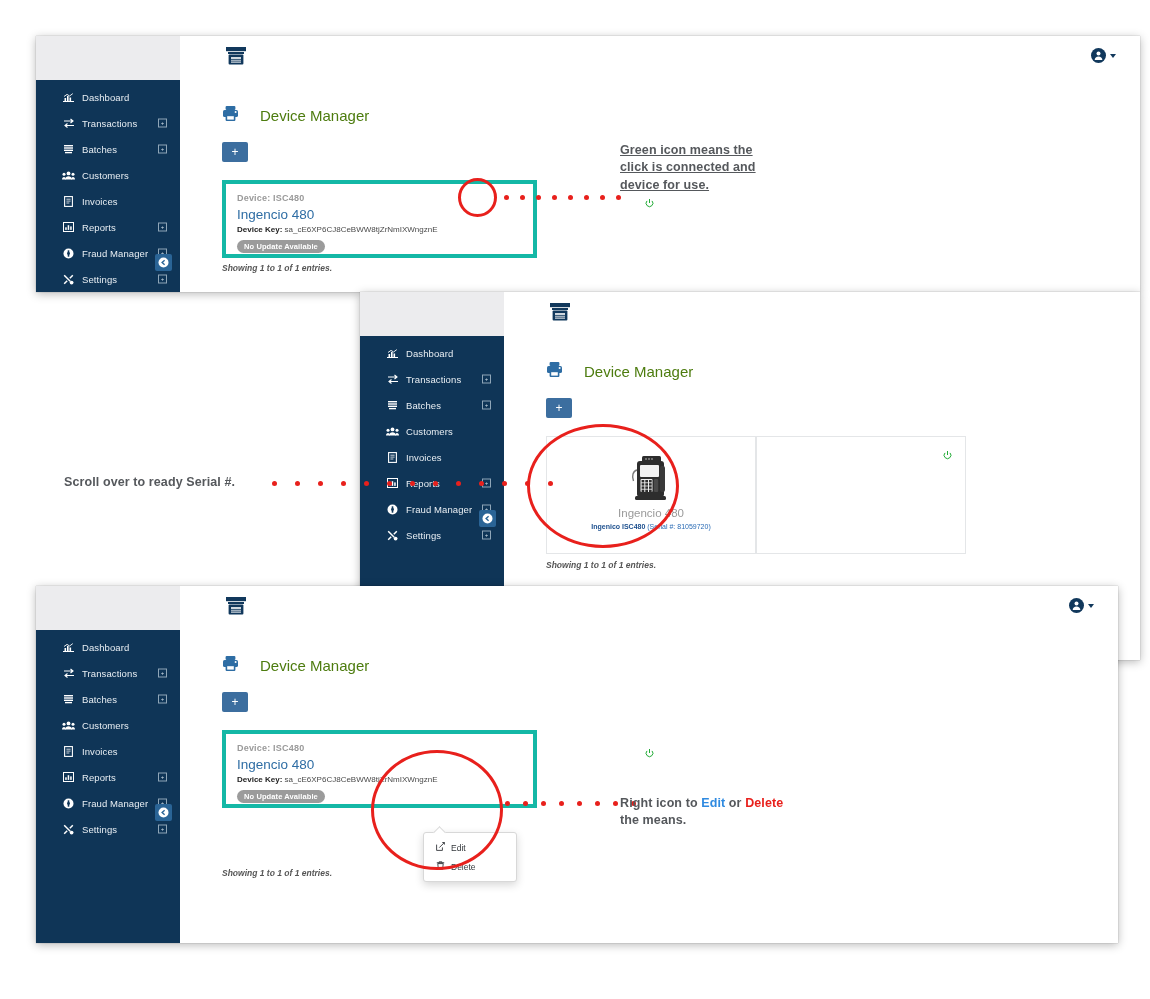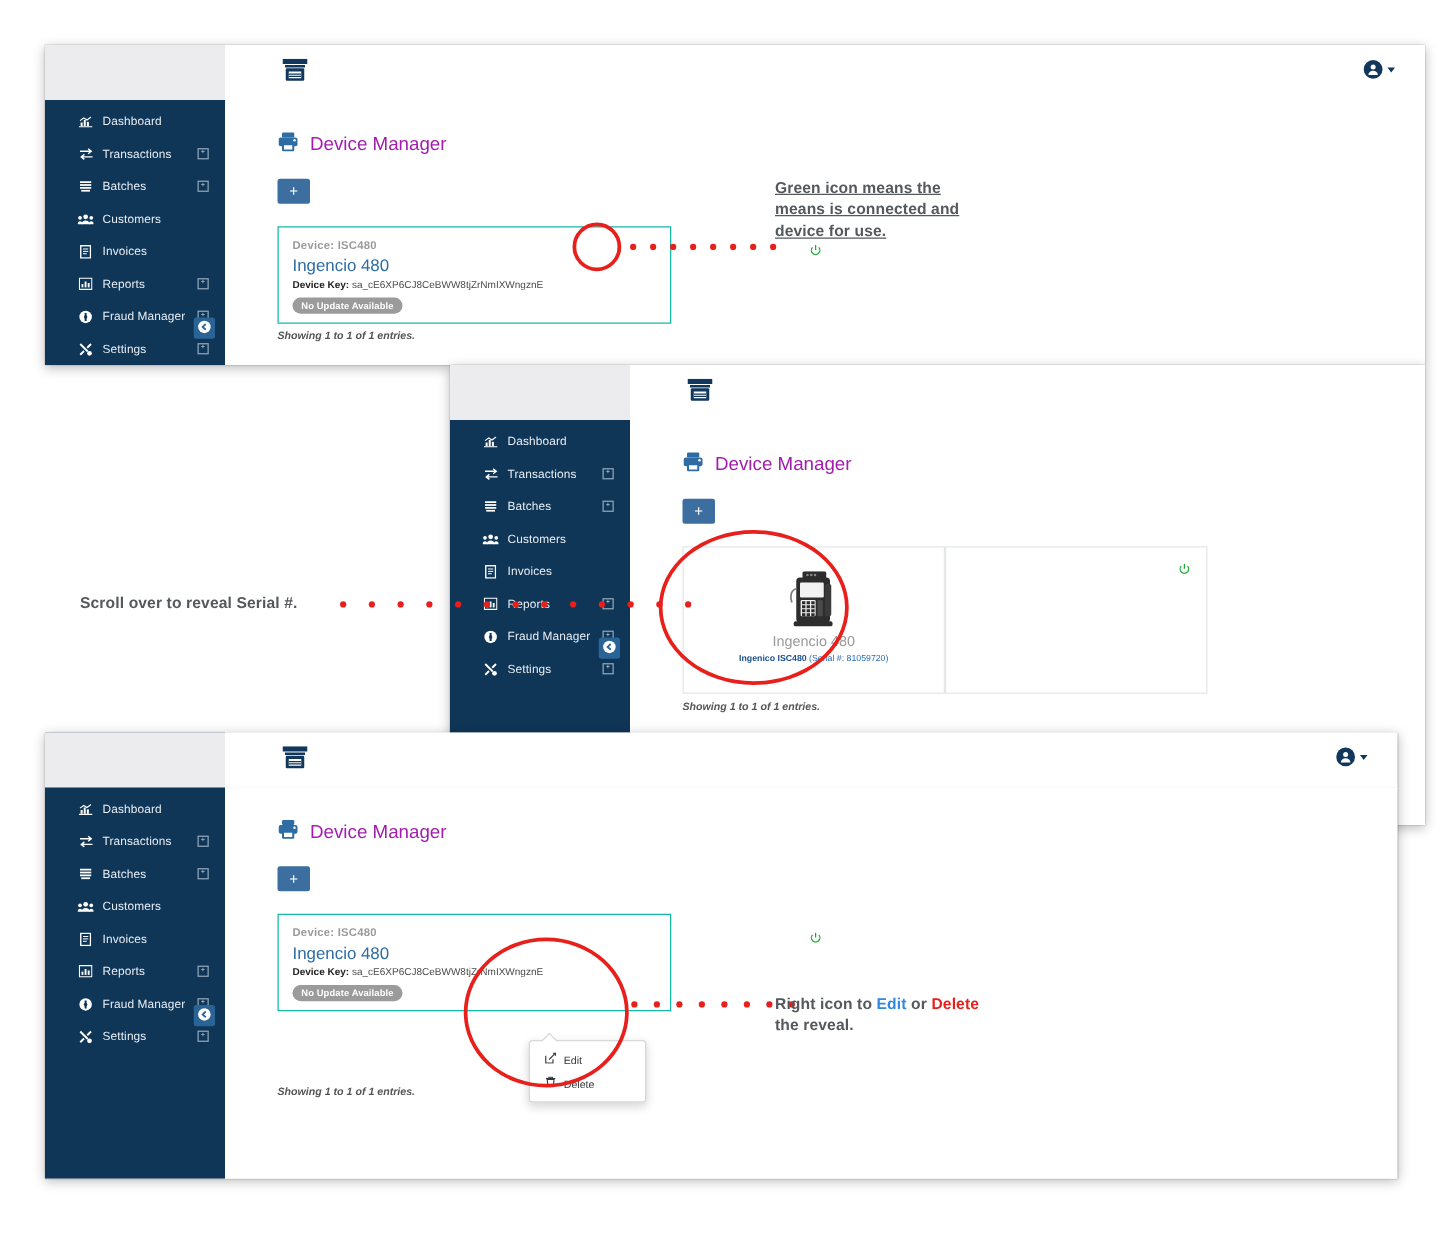--- a/index.html
+++ b/index.html
@@ -54,32 +54,32 @@
   }
   .searchwrap input::placeholder{color:#8b98a4;}
   .search-ico{position:absolute;right:5px;top:3px;color:#14486f;}
   .avatar{position:absolute;right:34px;top:12px;width:15px;height:15px;border-radius:50%;background:#11385c;display:flex;align-items:center;justify-content:center;cursor:pointer;}
   .avatar svg{display:block;}
   .caret{position:absolute;right:24px;top:18px;width:0;height:0;border-left:3.5px solid transparent;border-right:3.5px solid transparent;border-top:4px solid #11385c;cursor:pointer;}
 
   
   .content{position:absolute;left:144px;right:0;top:44px;bottom:0;background:#fff;}
   .page-title{
-    display:flex;align-items:center;gap:9px;color:#a21caf;font-size:15px;
+    display:flex;align-items:center;gap:21px;color:#4d7c0f;font-size:15px;
     padding:25px 0 0 42px;font-weight:400;
   }
   .add-btn{
     margin:17px 0 0 42px;width:26px;height:20px;background:#3c6e9f;color:#fff;
     border-radius:2px;display:flex;align-items:center;justify-content:center;
     font-size:12px;line-height:1;cursor:pointer;
   }
 
   
   .device-card{
-    margin:18px 0 0 42px;border:1px solid #14b8a6;background:#fff;
+    margin:18px 0 0 42px;border:4px solid #14b8a6;background:#fff;
     width:315px;height:78px;position:relative;padding:9px 0 0 11px;box-sizing:border-box;
   }
   .dev-model{font-size:9px;color:#9a9a9a;font-weight:bold;letter-spacing:.2px;}
   .dev-name{font-size:13.5px;color:#2e6da4;margin-top:5px;line-height:1.1;}
   .dev-key{font-size:8px;color:#4a4a4a;margin-top:2px;}
   .dev-key b{color:#222;}
   .badge{
     display:inline-block;margin-top:6px;background:#9b9b9b;color:#fff;
     font-size:7.5px;font-weight:bold;padding:2px 7px;border-radius:8px;letter-spacing:.1px;
   }
@@ -661,26 +661,26 @@
     <span></span>
     <span></span>
     <span></span>
     <span></span>
     <span></span>
     <span></span>
     <span></span>
 </div>
 <div class="anno-text" style="left:620px;top:142px;width:210px;text-decoration:underline;">
   <div>Green icon means the</div>
-  <div>means is connected and</div>
+  <div>click is connected and</div>
   <div>device for use.</div>
 </div>
 
 <div class="ring" style="left:527px;top:424px;width:146px;height:118px;"></div>
-<div class="anno-text" style="left:64px;top:474px;">Scroll over to reveal Serial #.</div>
+<div class="anno-text" style="left:64px;top:474px;">Scroll over to ready Serial #.</div>
 <div class="dots" style="left:272px;top:481px;gap:18px;">
   <span></span>
     <span></span>
     <span></span>
     <span></span>
     <span></span>
     <span></span>
     <span></span>
     <span></span>
     <span></span>
@@ -698,14 +698,14 @@
     <span></span>
     <span></span>
     <span></span>
     <span></span>
     <span></span>
 </div>
 <div class="anno-text" style="left:620px;top:795px;width:230px;">
   <div>
     <span>Right icon to </span><span class="blue">Edit</span><span> or </span><span class="red">Delete</span>
   </div>
-  <div>the reveal.</div>
+  <div>the means.</div>
 </div>
 
 </body></html>

